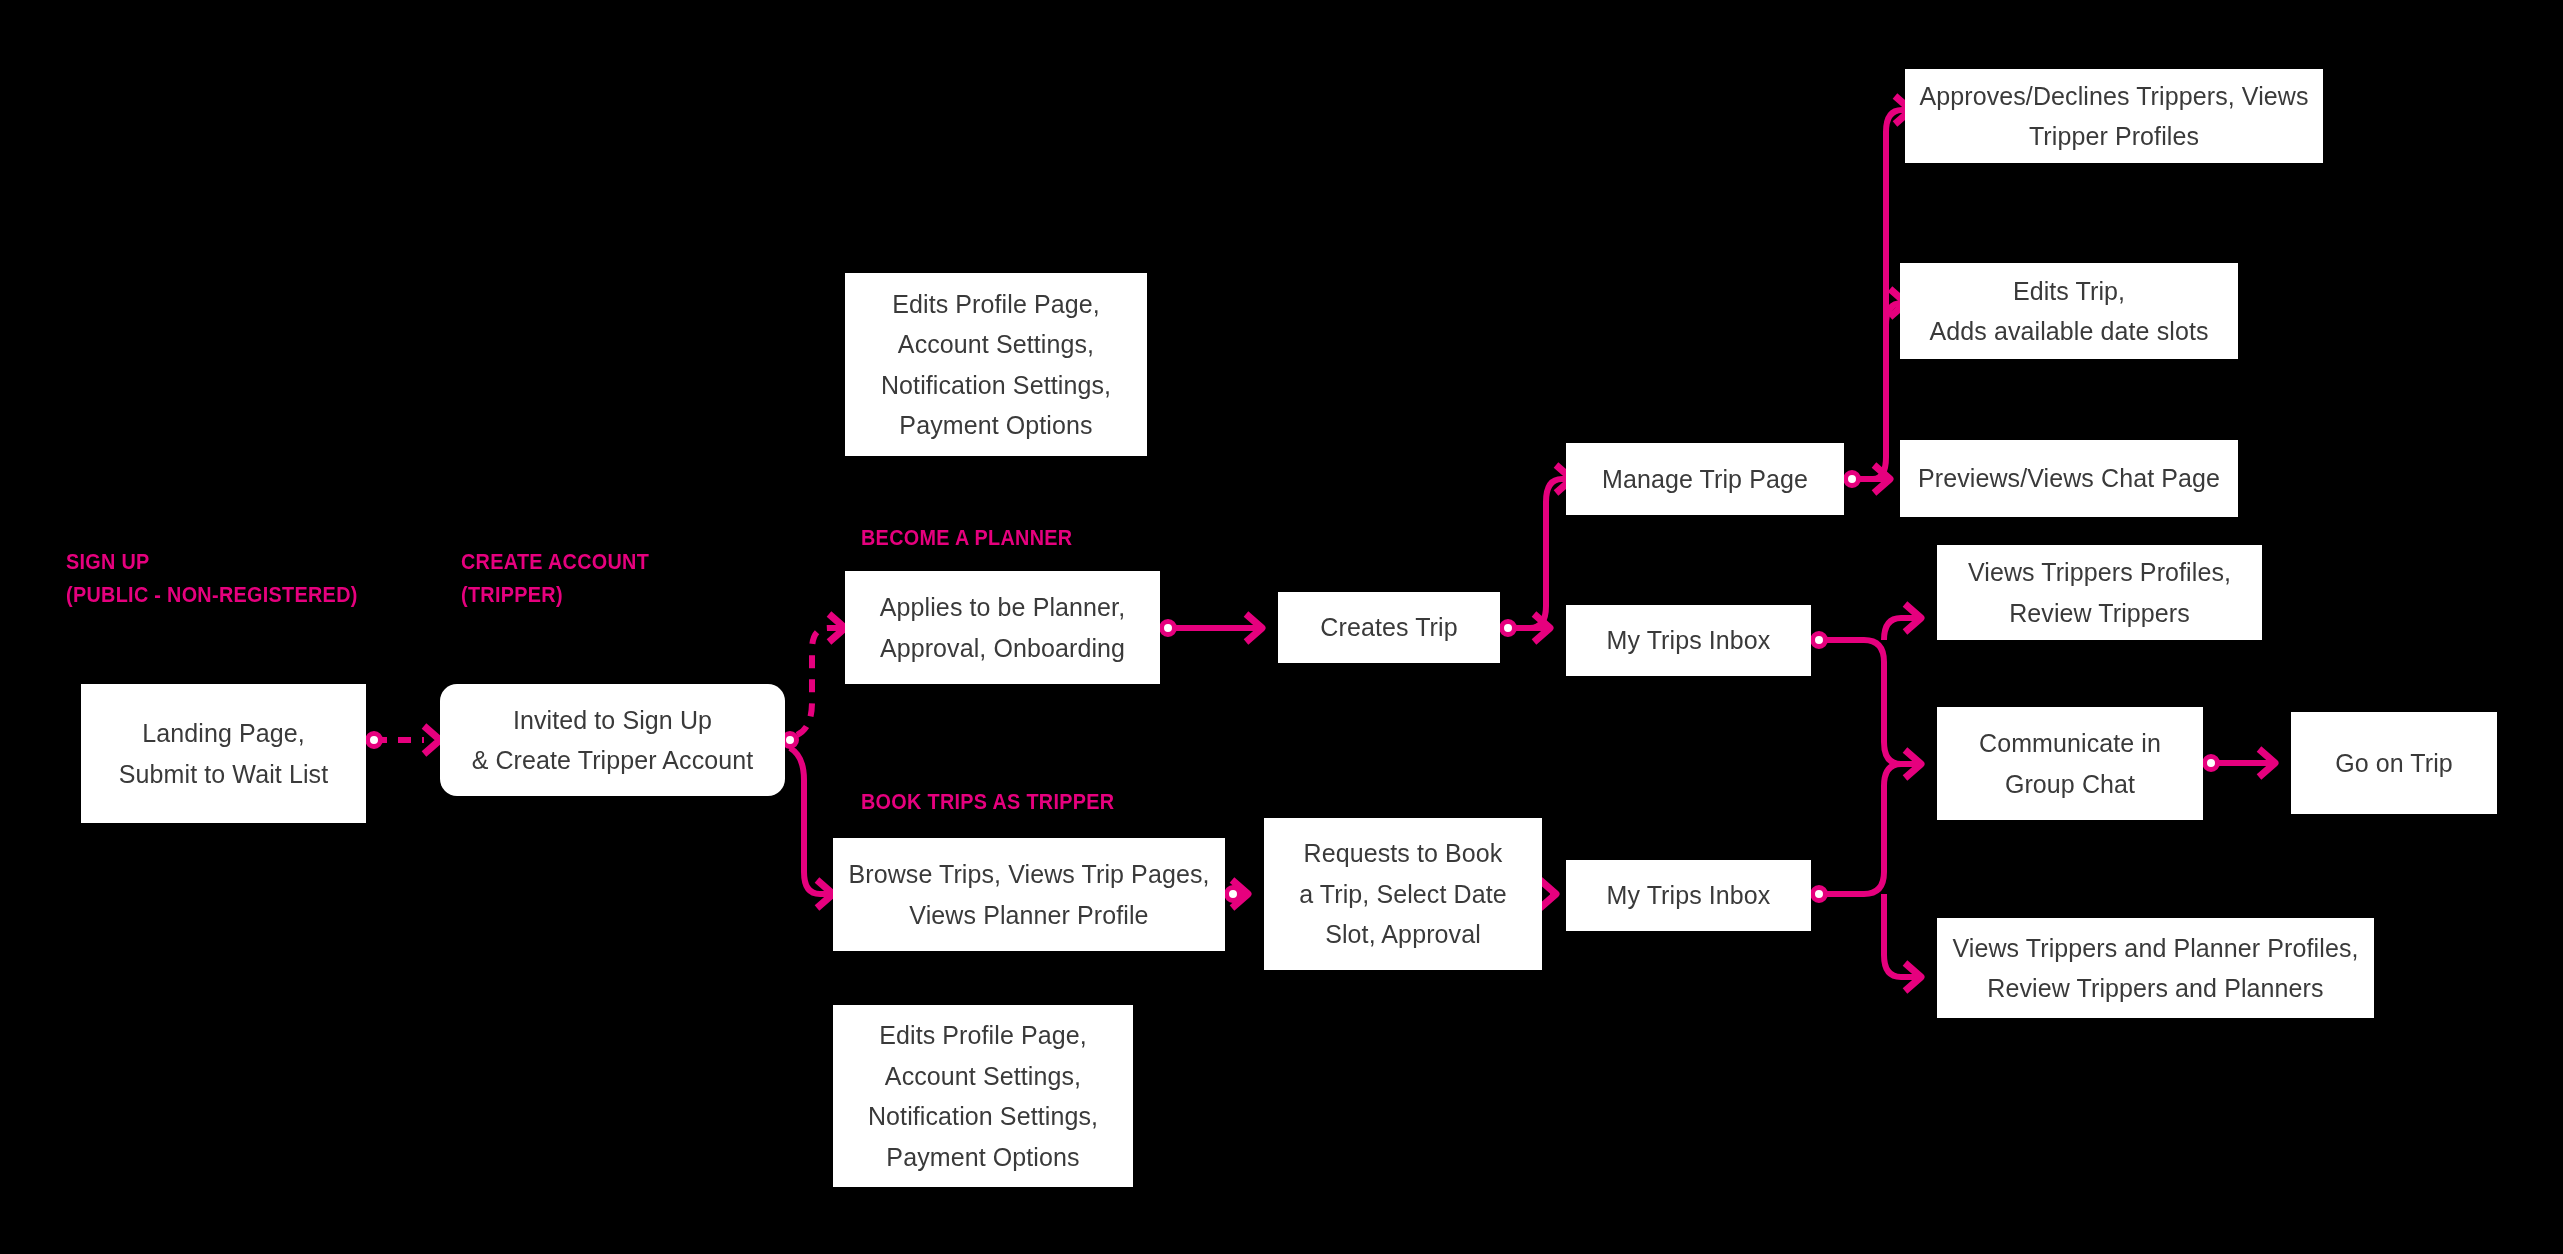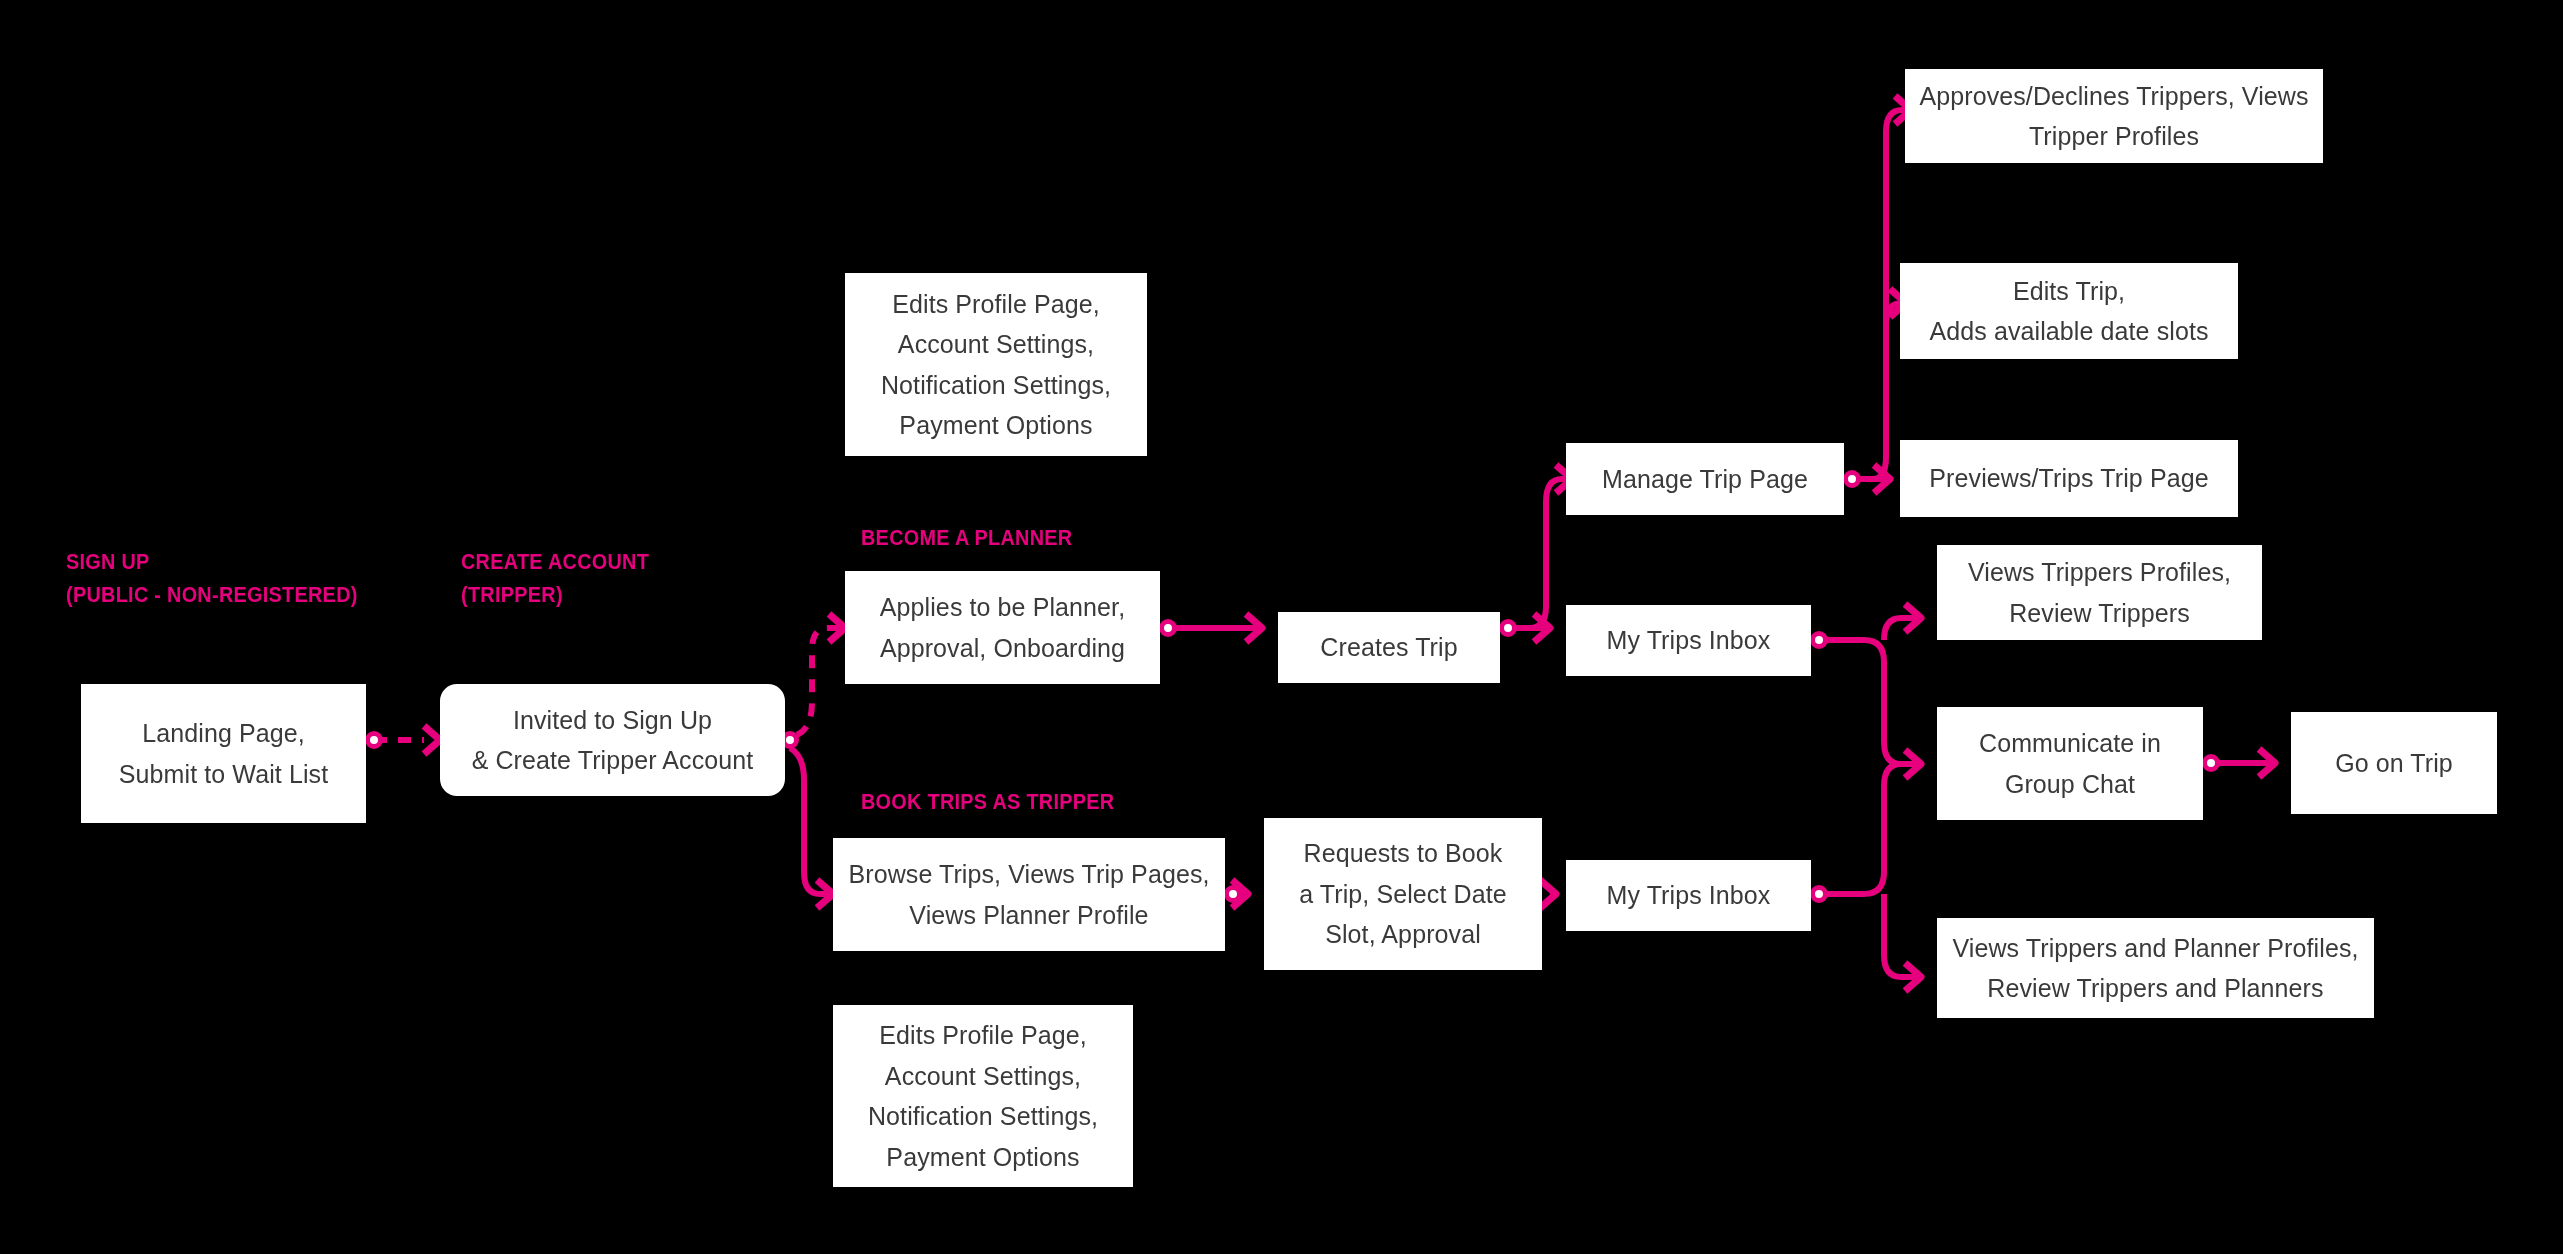--- a/index.html
+++ b/index.html
@@ -160,37 +160,37 @@
       </div>
       <div class="node" style="left: 440px; top: 684px; width: 345px; height: 112px; border-radius: 17px;">
         <div class="inner">Invited to Sign Up<br>&amp; Create Tripper Account</div>
       </div>
       <div class="node" style="left: 845px; top: 273px; width: 302px; height: 183px;">
         <div class="inner">Edits Profile Page,<br>Account Settings,<br>Notification Settings,<br>Payment Options</div>
       </div>
       <div class="node" style="left: 845px; top: 571px; width: 315px; height: 113px;">
         <div class="inner">Applies to be Planner,<br>Approval, Onboarding</div>
       </div>
-      <div class="node" style="left: 1278px; top: 592px; width: 222px; height: 71px; margin-top: 20px;">
+      <div class="node" style="left: 1278px; top: 592px; width: 222px; height: 71px;">
         <div class="inner">Creates Trip</div>
       </div>
       <div class="node" style="left: 1566px; top: 443px; width: 278px; height: 72px;">
         <div class="inner">Manage Trip Page</div>
       </div>
       <div class="node" style="left: 1566px; top: 605px; width: 245px; height: 71px;">
         <div class="inner">My Trips Inbox</div>
       </div>
       <div class="node" style="left: 1905px; top: 69px; width: 418px; height: 94px;">
         <div class="inner">Approves/Declines Trippers, Views<br>Tripper Profiles</div>
       </div>
       <div class="node" style="left: 1900px; top: 263px; width: 338px; height: 96px;">
         <div class="inner">Edits Trip,<br>Adds available date slots</div>
       </div>
       <div class="node" style="left: 1900px; top: 440px; width: 338px; height: 77px;">
-        <div class="inner">Previews/Trips Trip Page</div>
+        <div class="inner">Previews/Views Chat Page</div>
       </div>
       <div class="node" style="left: 1937px; top: 545px; width: 325px; height: 95px;">
         <div class="inner">Views Trippers Profiles,<br>Review Trippers</div>
       </div>
       <div class="node" style="left: 1937px; top: 707px; width: 266px; height: 113px;">
         <div class="inner">Communicate in<br>Group Chat</div>
       </div>
       <div class="node" style="left: 2291px; top: 712px; width: 206px; height: 102px; align-items: center;">
         <div class="inner">Go on Trip</div>
       </div>

